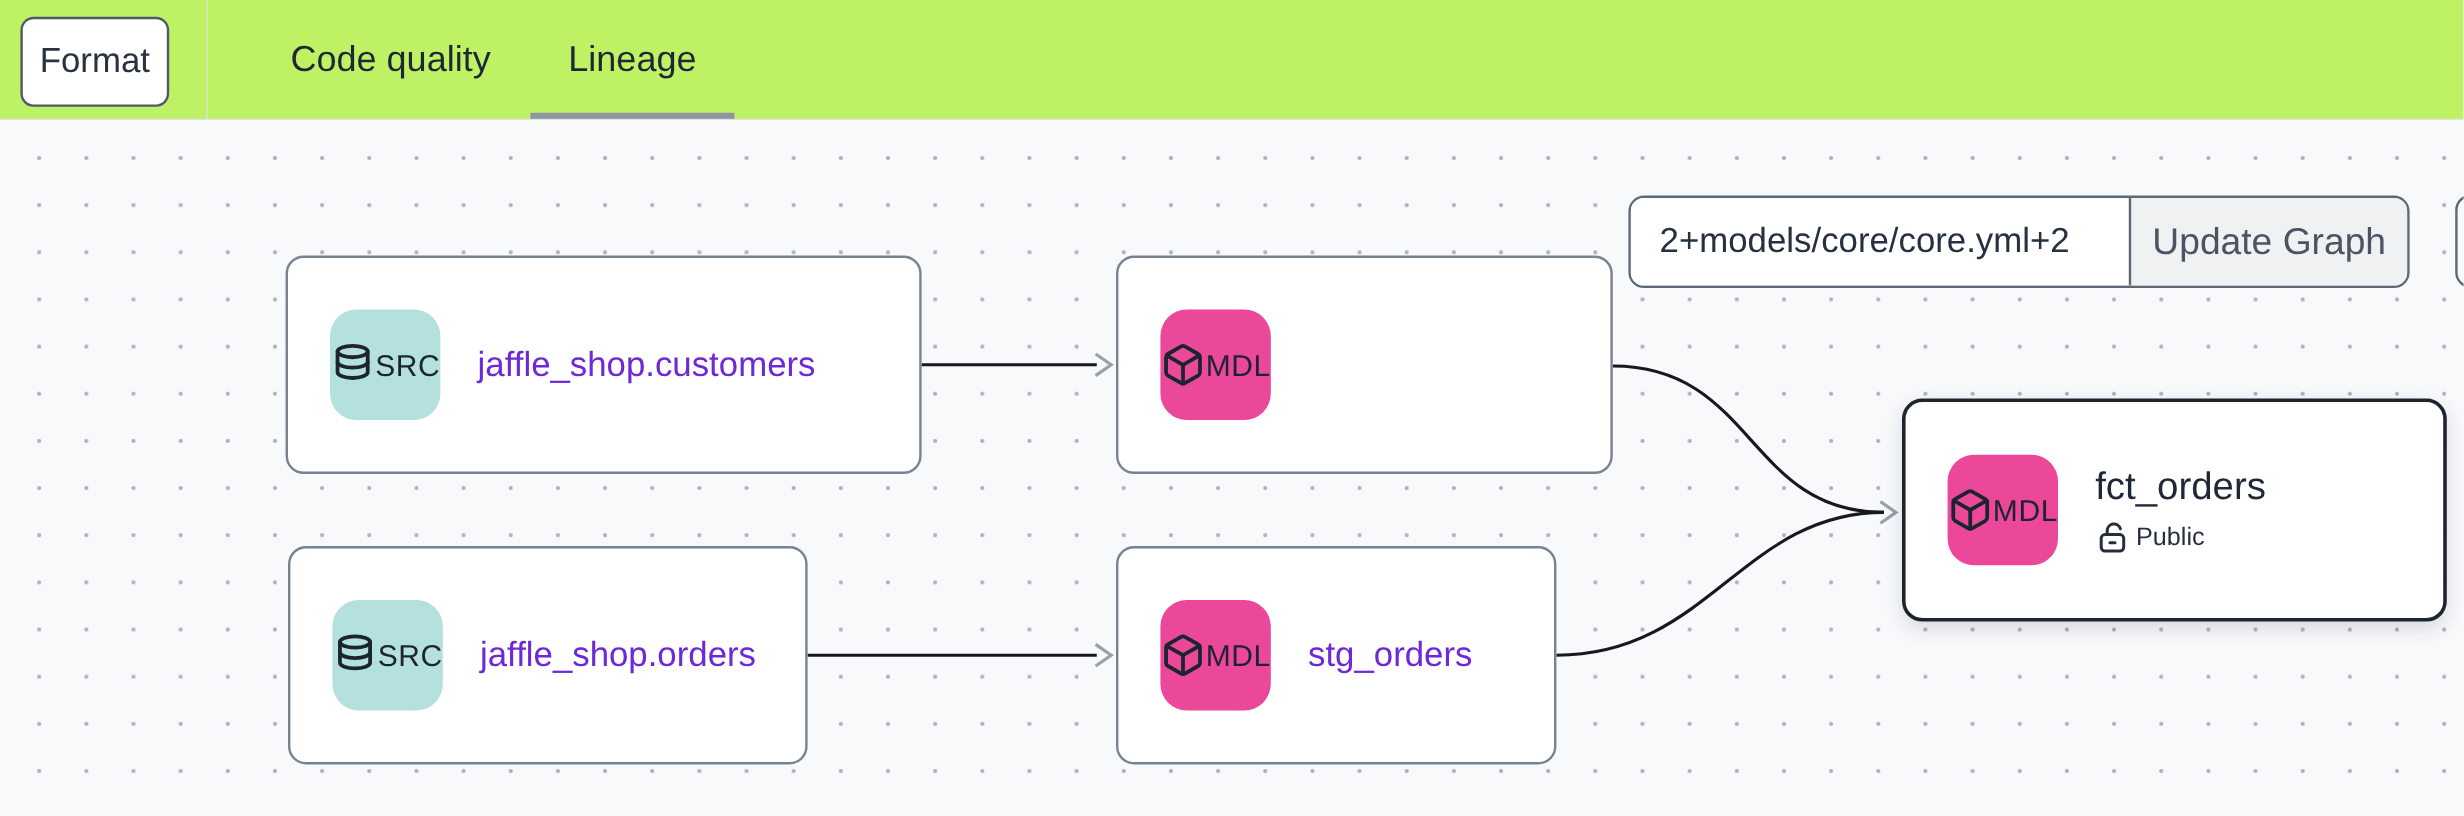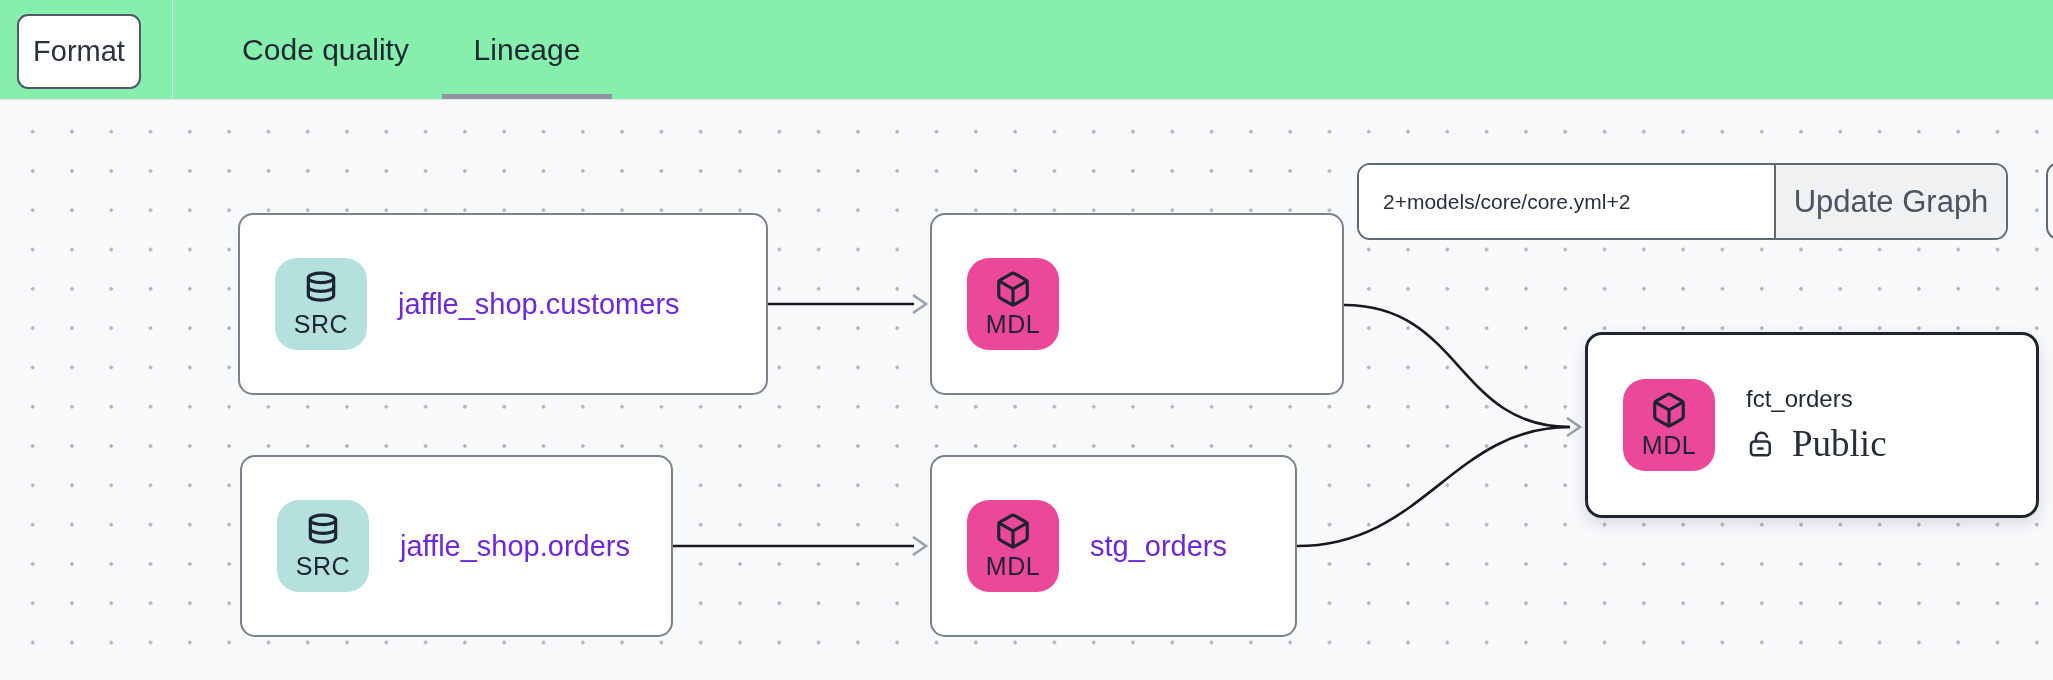--- a/index.html
+++ b/index.html
@@ -7,21 +7,21 @@
   body {
     font-family: "Liberation Sans", sans-serif;
     background: #f8f9fb;
     color: #1f2836;
     position: relative;
   }
 
   
   .toolbar {
     position: absolute; left: 0; top: 0; width: 2053px; height: 100px;
-    background: #86efac;
+    background: #bef264;
     border-bottom: 1px solid #e3e4e7;
   }
   .format-btn {
     position: absolute; left: 17px; top: 14px; width: 124px; height: 75px;
     background: #ffffff;
     border: 2.5px solid #4e5a6b;
     border-radius: 11px;
     font-family: "Liberation Sans", sans-serif;
     font-size: 29px; color: #2a3240;
     cursor: pointer;
@@ -62,50 +62,50 @@
     padding-left: 35px; gap: 31px;
     cursor: pointer;
   }
   .node.selected {
     border: 3.5px solid #1e2531;
     border-radius: 17px;
     box-shadow: 0 6px 16px rgba(25, 35, 55, 0.14);
   }
   .badge {
     width: 92px; height: 92px; border-radius: 22px;
-    display: flex; flex-direction: column;
+    display: flex; flex-direction: row;
     align-items: center; justify-content: center;
     flex: 0 0 auto;
   }
   .badge-src { background: #b4e0dd; }
   .badge-mdl { background: #ec4899; }
   .badge svg { width: 38px; height: 38px; stroke: #1c2430; }
   .badge-label {
     font-size: 25px; color: #1c2430; margin-top: 2px; letter-spacing: 0.5px;
   }
   .node-label { font-size: 29px; color: #6d28d9; white-space: nowrap; }
   .node-text-col { display: flex; flex-direction: column; gap: 9px; }
-  .node-title { font-size: 24px; color: #1f2836; }
+  .node-title { font-size: 32px; color: #1f2836; }
   .node-access {
-    display: flex; align-items: center; gap: 16px;
-    font-size: 37px; color: #262e3c; font-family: Liberation Serif, serif;
+    display: flex; align-items: center; gap: 4px;
+    font-size: 21px; color: #262e3c;
   }
   .node-access svg { width: 30px; height: 30px; stroke: #262e3c; }
 
   
   .selector-group {
     position: absolute; left: 1357px; top: 63px; width: 651px; height: 77px;
     border: 2px solid #5f6875; border-radius: 13px;
     display: flex; overflow: hidden; background: #ffffff;
   }
   .selector-input {
     flex: 1 1 auto; border: none; outline: none;
     background: #ffffff;
     font-family: "Liberation Sans", sans-serif;
-    font-size: 21px; color: #273040;
+    font-size: 29px; color: #273040;
     padding: 0 24px; min-width: 0;
   }
   .update-graph-btn {
     flex: 0 0 232px;
     background: #f0f1f3;
     border: none; border-left: 2px solid #5f6875;
     font-family: "Liberation Sans", sans-serif;
     font-size: 31px; color: #4b5462;
     cursor: pointer;
   }

